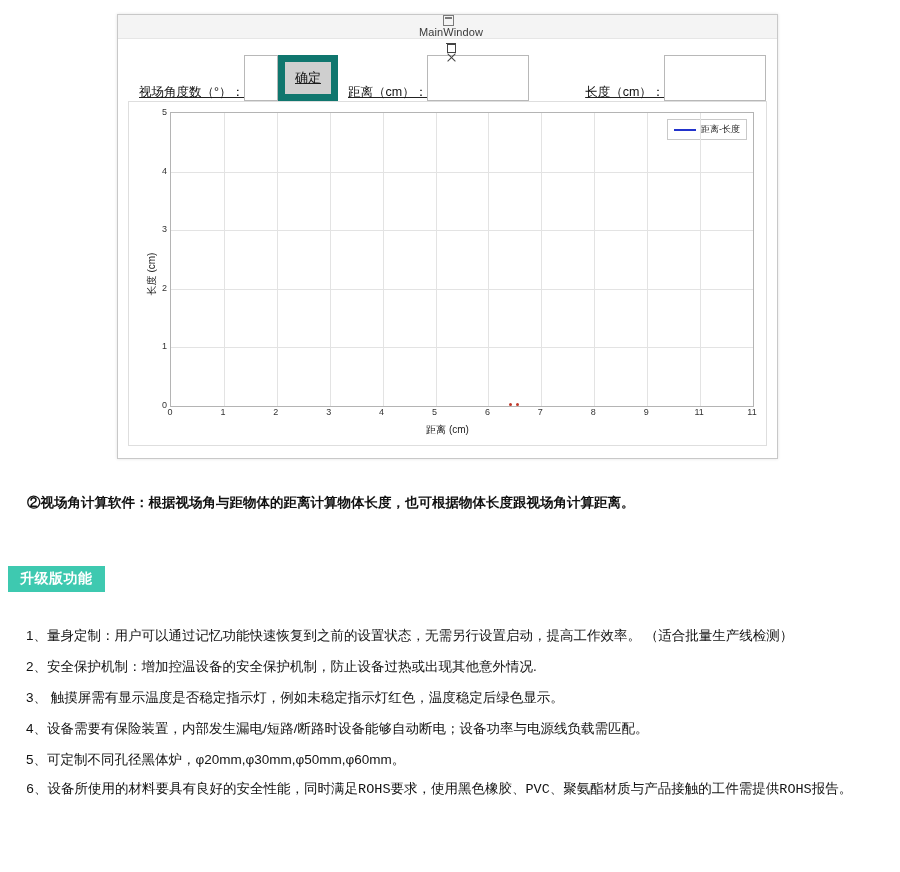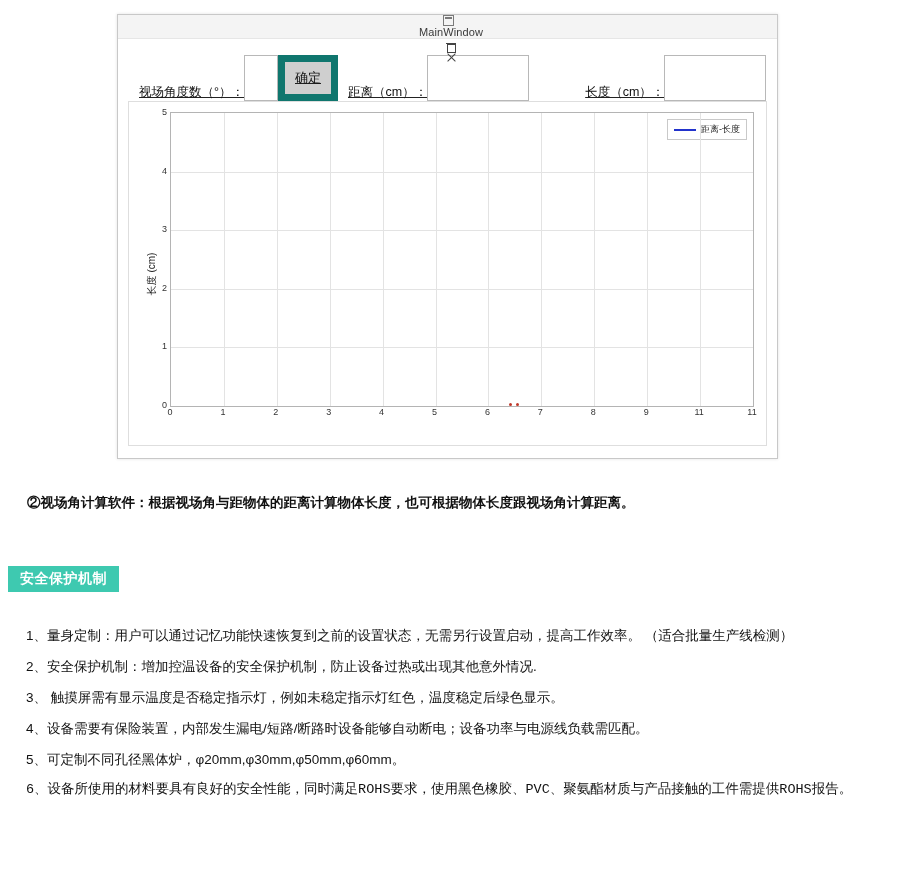--- a/index.html
+++ b/index.html
@@ -310,20 +310,21 @@
     <span class="sp-c"></span>
     <span class="field-label">距离（cm）：</span>
     <input class="text-input" id="dist-input" type="text" placeholder="" style="">
     <span class="sp-d"></span>
     <span class="field-label">长度（cm）：</span>
     <input class="text-input" id="len-input" type="text" placeholder="" style="">
   </div>
 
   <div class="plot-area">
     <div class="ylabel">长度 (cm)</div>
+    <div class="xlabel">距离 (cm)</div>
     <div class="plot-inner" id="plot-inner">
       <div class="legend">
         <span class="swatch"></span>
         <span>距离-长度</span>
       </div>
     <div class="gridline-v" style="left: 52.9091px;"></div>
         <div class="gridline-v" style="left: 105.818px;"></div>
         <div class="gridline-v" style="left: 158.727px;"></div>
         <div class="gridline-v" style="left: 211.636px;"></div>
         <div class="gridline-v" style="left: 264.545px;"></div>
@@ -356,21 +357,21 @@
       <div class="tick-y" style="top: 185.8px; right: 599px;">2</div>
       <div class="tick-y" style="top: 127.2px; right: 599px;">3</div>
       <div class="tick-y" style="top: 68.6px; right: 599px;">4</div>
       <div class="tick-y" style="top: 10px; right: 599px;">5</div>
     </div>
 
 </div>
 
 <div class="caption">②视场角计算软件：根据视场角与距物体的距离计算物体长度，也可根据物体长度跟视场角计算距离。</div>
 
-<div class="badge">安全保护机制</div>
+<div class="badge">升级版功能</div>
 
 <div class="features" id="feature-list">
     <div class="feature-item">1、量身定制：用户可以通过记忆功能快速恢复到之前的设置状态，无需另行设置启动，提高工作效率。 （适合批量生产线检测）</div>
     <div class="feature-item">2、安全保护机制：增加控温设备的安全保护机制，防止设备过热或出现其他意外情况.</div>
     <div class="feature-item">3、 触摸屏需有显示温度是否稳定指示灯，例如未稳定指示灯红色，温度稳定后绿色显示。</div>
     <div class="feature-item">4、设备需要有保险装置，内部发生漏电/短路/断路时设备能够自动断电；设备功率与电源线负载需匹配。</div>
     <div class="feature-item">5、可定制不同孔径黑体炉，φ20mm,φ30mm,φ50mm,φ60mm。</div>
     <div class="feature-item wrap">6、设备所使用的材料要具有良好的安全性能，同时满足ROHS要求，使用黑色橡胶、PVC、聚氨酯材质与产品接触的工件需提供ROHS报告。</div>
   </div>
 

